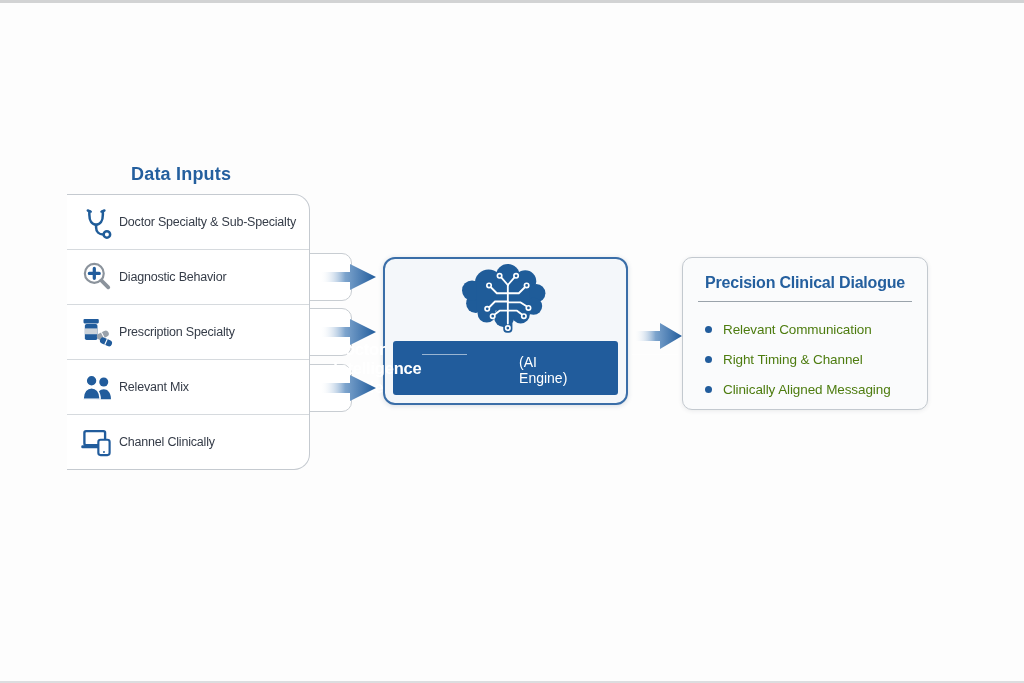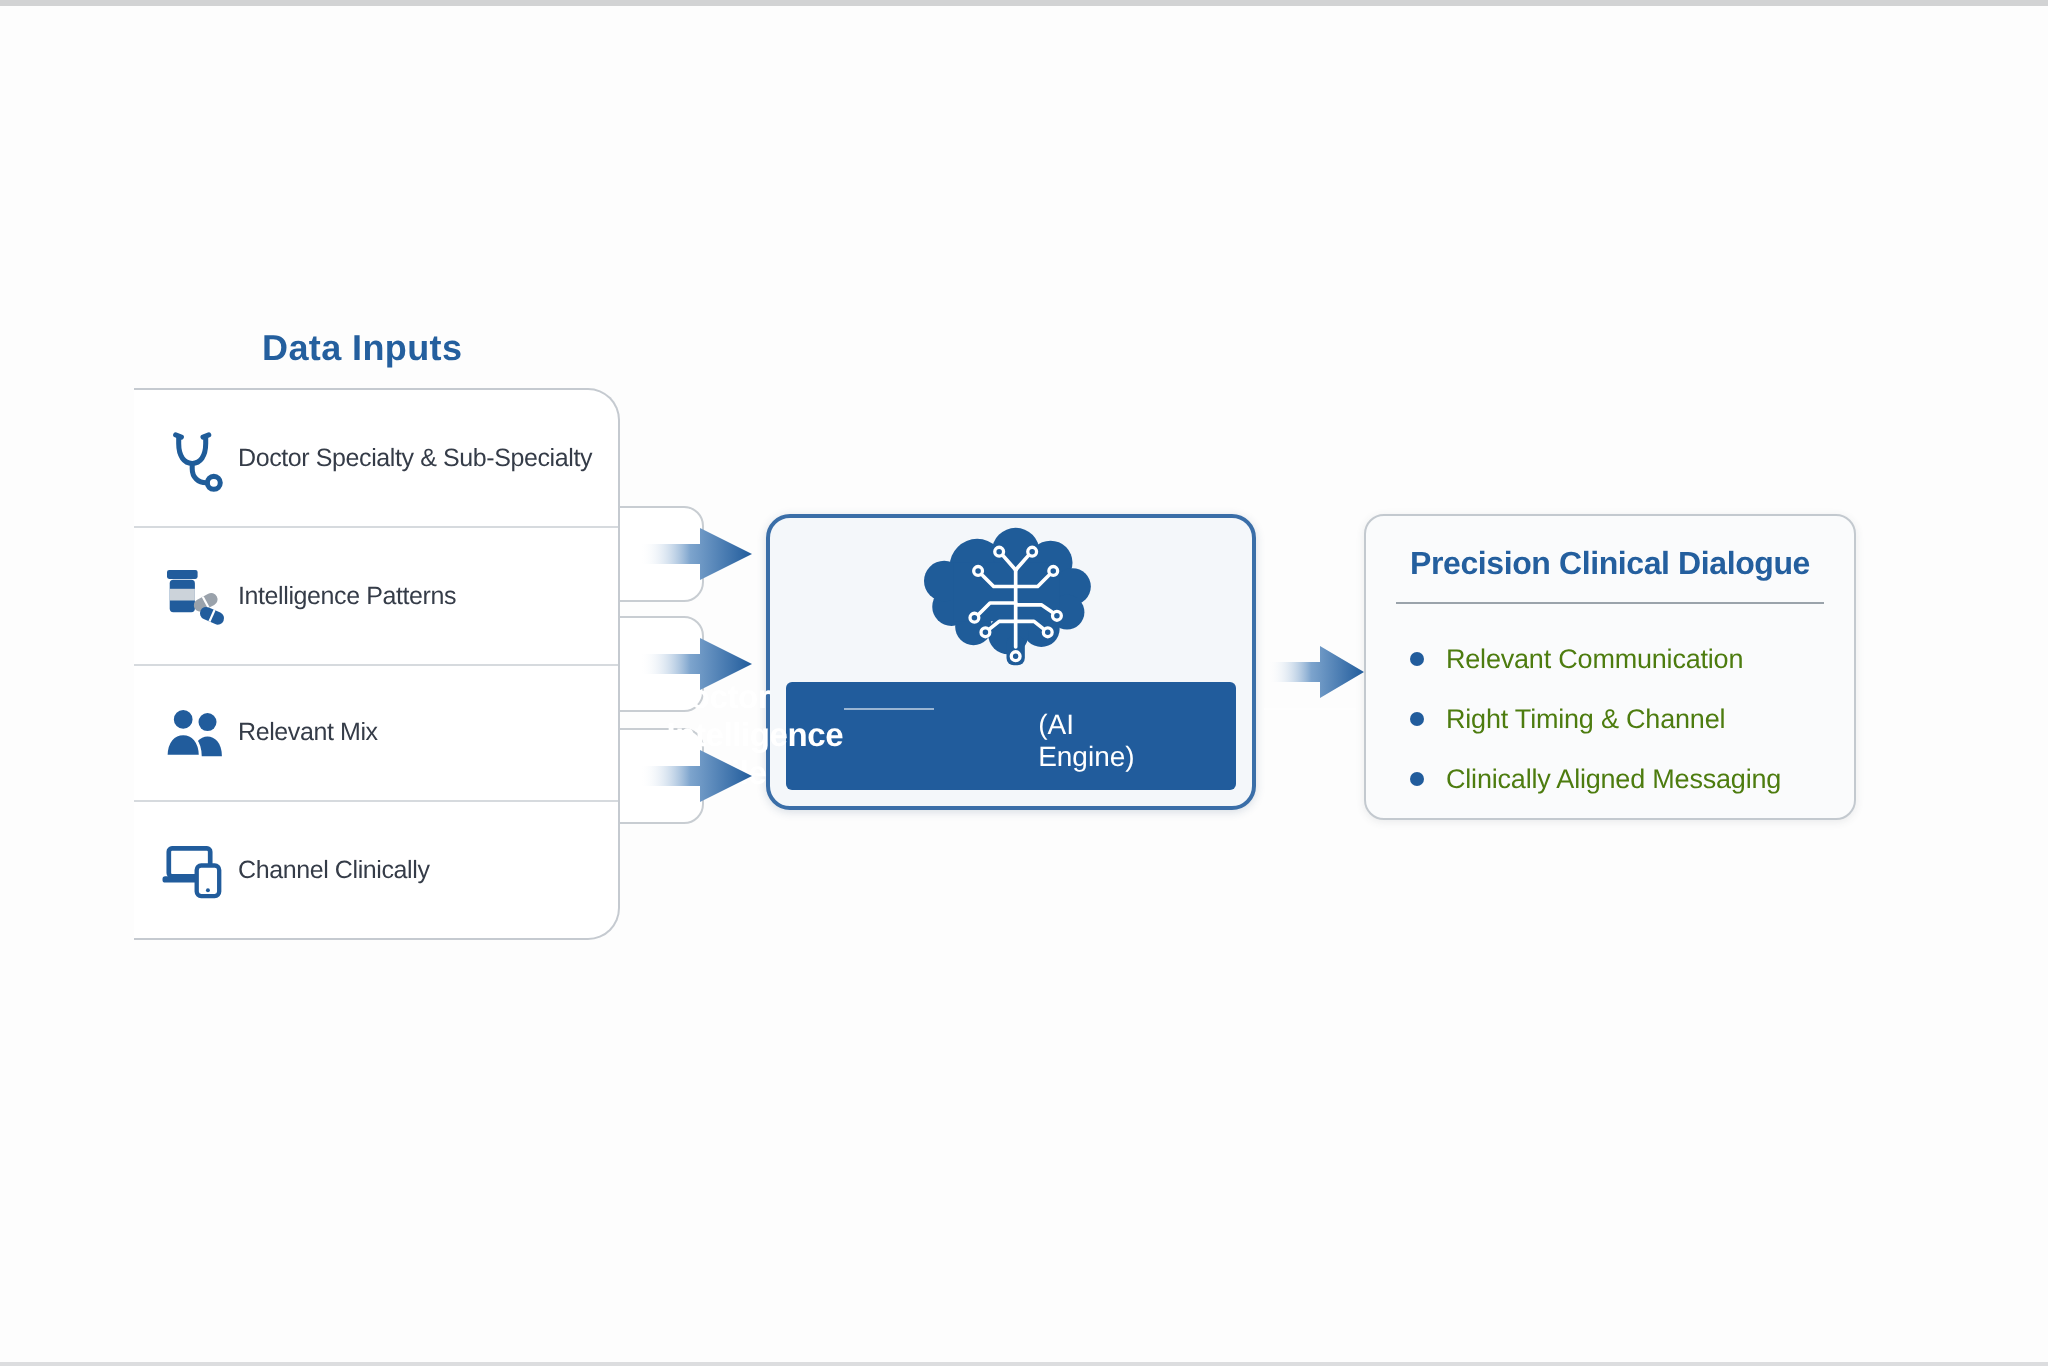--- a/index.html
+++ b/index.html
@@ -123,38 +123,48 @@
             <path d="M9.8 7.2 l3.2 1.2"></path>
               <path d="M28.2 7.2 l-3.2 1.2"></path>
             <path d="M19 23.2 v2.8 c0 5 3.5 7.8 7.8 7.8 h0.5"></path>
             <circle cx="31" cy="33.8" r="3.6"></circle>
           </g>
         </svg>
       </span>
       <span class="row-label">Doctor Specialty &amp; Sub-Specialty</span>
     </div>
 
+    <div class="input-row">
+      <span class="icon-box">
+        <svg width="36" height="36" viewBox="0 0 40 40">
+          <circle cx="17" cy="16" r="10.5" fill="#ffffff" stroke="#8b939c" stroke-width="2.4"></circle>
+          <path d="M17 10.5 V21.5 M11.5 16 H22.5" stroke="#215c9c" stroke-width="3.6" stroke-linecap="round"></path>
+          <path d="M25 24 L32.5 31.5" stroke="#8b939c" stroke-width="4.2" stroke-linecap="round"></path>
+        </svg>
+      </span>
+      <span class="row-label">Diagnostic Behavior</span>
+    </div>
 
     <div class="input-row">
       <span class="icon-box">
         <svg width="36" height="36" viewBox="0 0 40 40">
           <rect x="5" y="5.5" width="17" height="5" rx="1.2" fill="#215c9c"></rect>
           <rect x="6.5" y="11" width="14" height="18" rx="2" fill="#215c9c"></rect>
           <rect x="6.5" y="16" width="14" height="6.5" fill="#ccd3da"></rect>
           <g transform="rotate(-28 26.5 23.5)">
             <rect x="19.5" y="20" width="14" height="7" rx="3.5" fill="#9aa2ab"></rect>
             <line x1="26.5" y1="20" x2="26.5" y2="27" stroke="#ffffff" stroke-width="1.2"></line>
           </g>
           <g transform="rotate(24 30 31)">
             <rect x="23" y="27.5" width="14" height="7" rx="3.5" fill="#215c9c"></rect>
             <line x1="30" y1="27.5" x2="30" y2="34.5" stroke="#ffffff" stroke-width="1.2"></line>
           </g>
         </svg>
       </span>
-      <span class="row-label">Intelligence Patterns</span>
+      <span class="row-label">Prescription Specialty</span>
     </div>
 
     <div class="input-row">
       <span class="icon-box">
         <svg width="36" height="36" viewBox="0 0 40 40">
           <circle cx="27.5" cy="14.5" r="5" fill="#215c9c"></circle>
           <path d="M19.5 33.5 c0 -7.5 4 -11 8 -11 c4 0 8 3.5 8 11 z" fill="#215c9c"></path>
           <circle cx="14" cy="13" r="6" fill="#215c9c" stroke="#ffffff" stroke-width="1.6"></circle>
           <path d="M4.5 33.5 c0 -8.5 4.5 -12.5 9.5 -12.5 c5 0 9.5 4 9.5 12.5 z" fill="#215c9c" stroke="#ffffff" stroke-width="1.6"></path>
         </svg>

